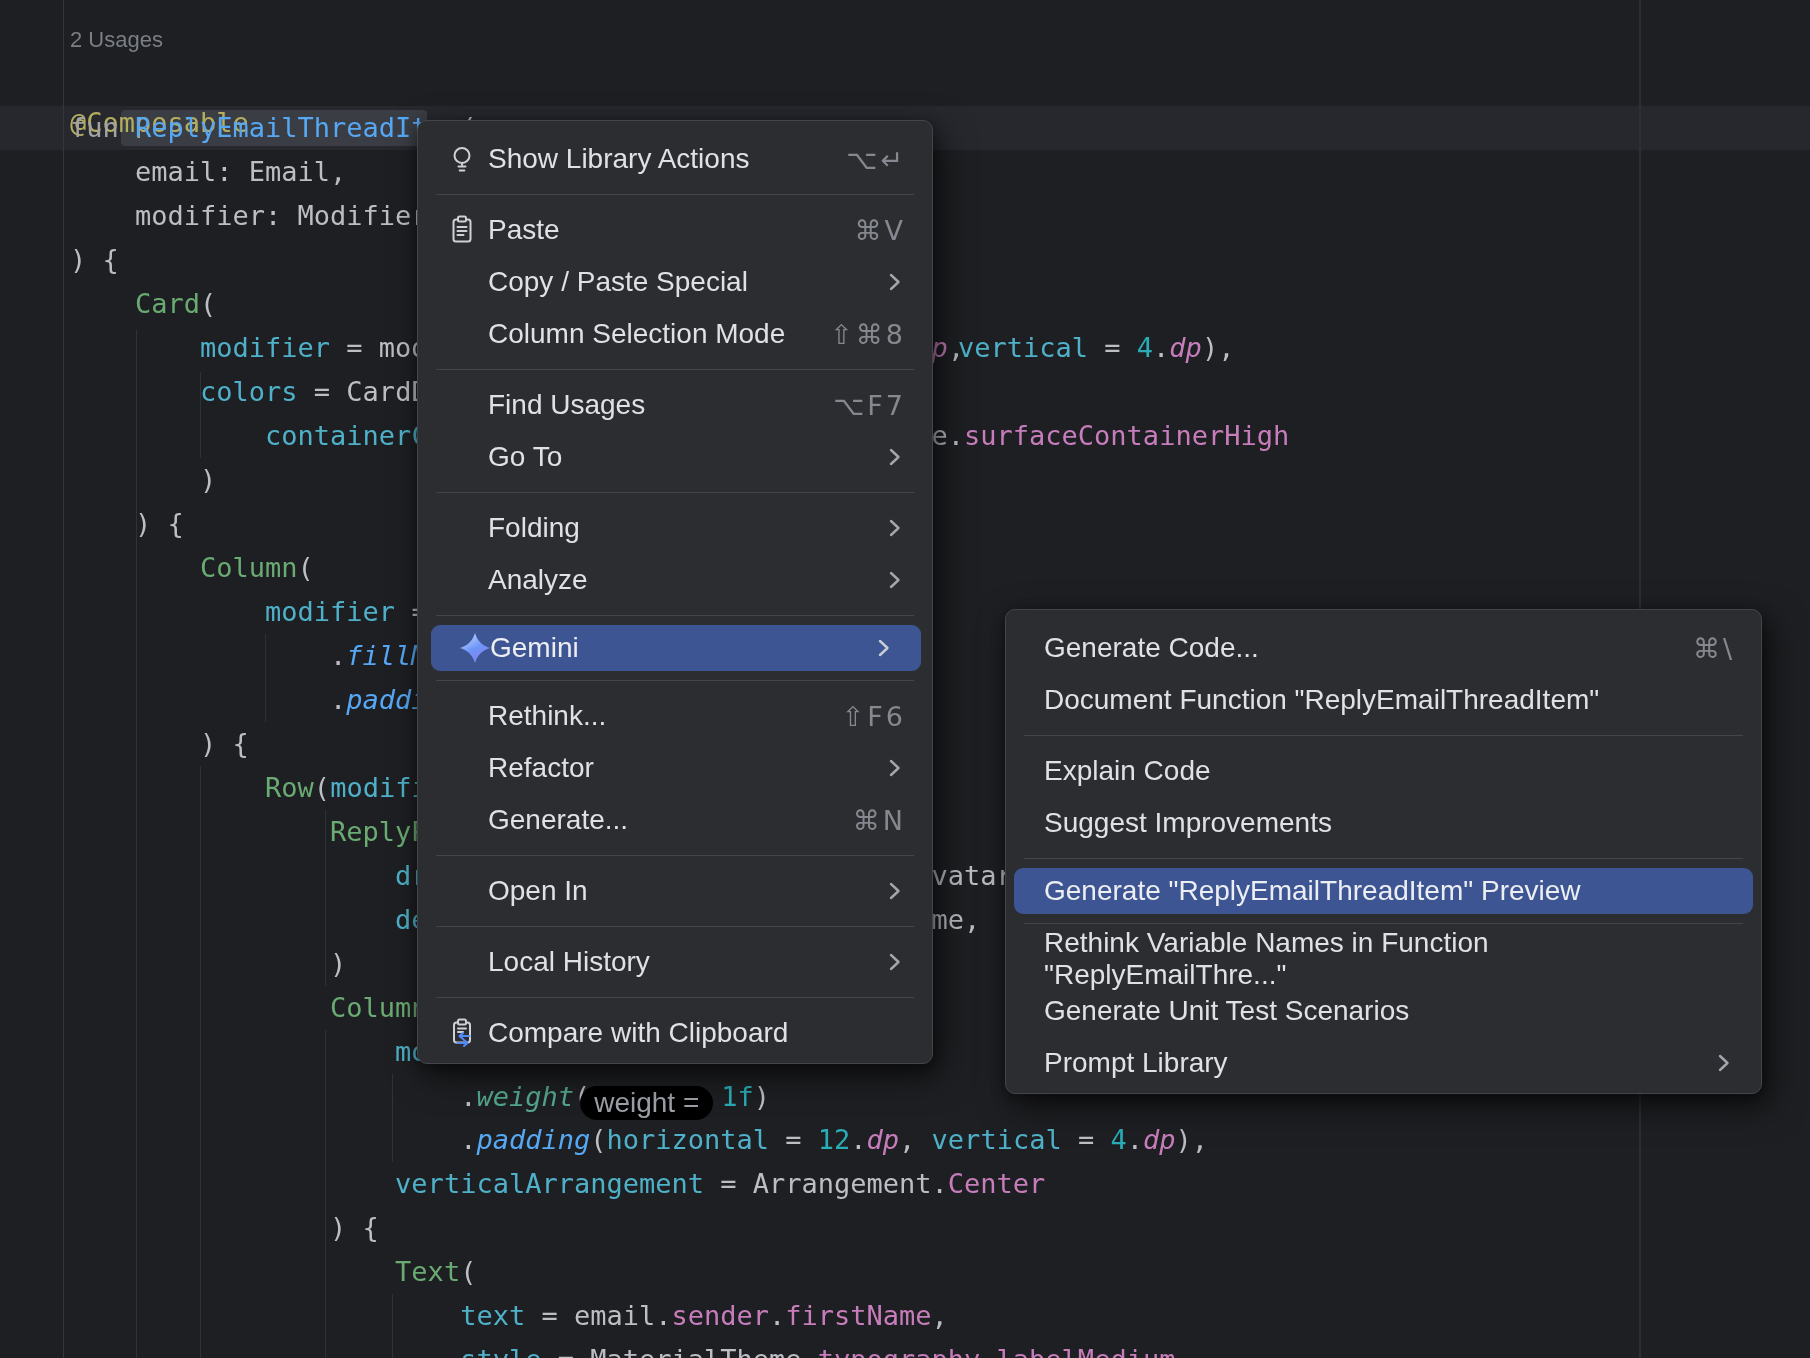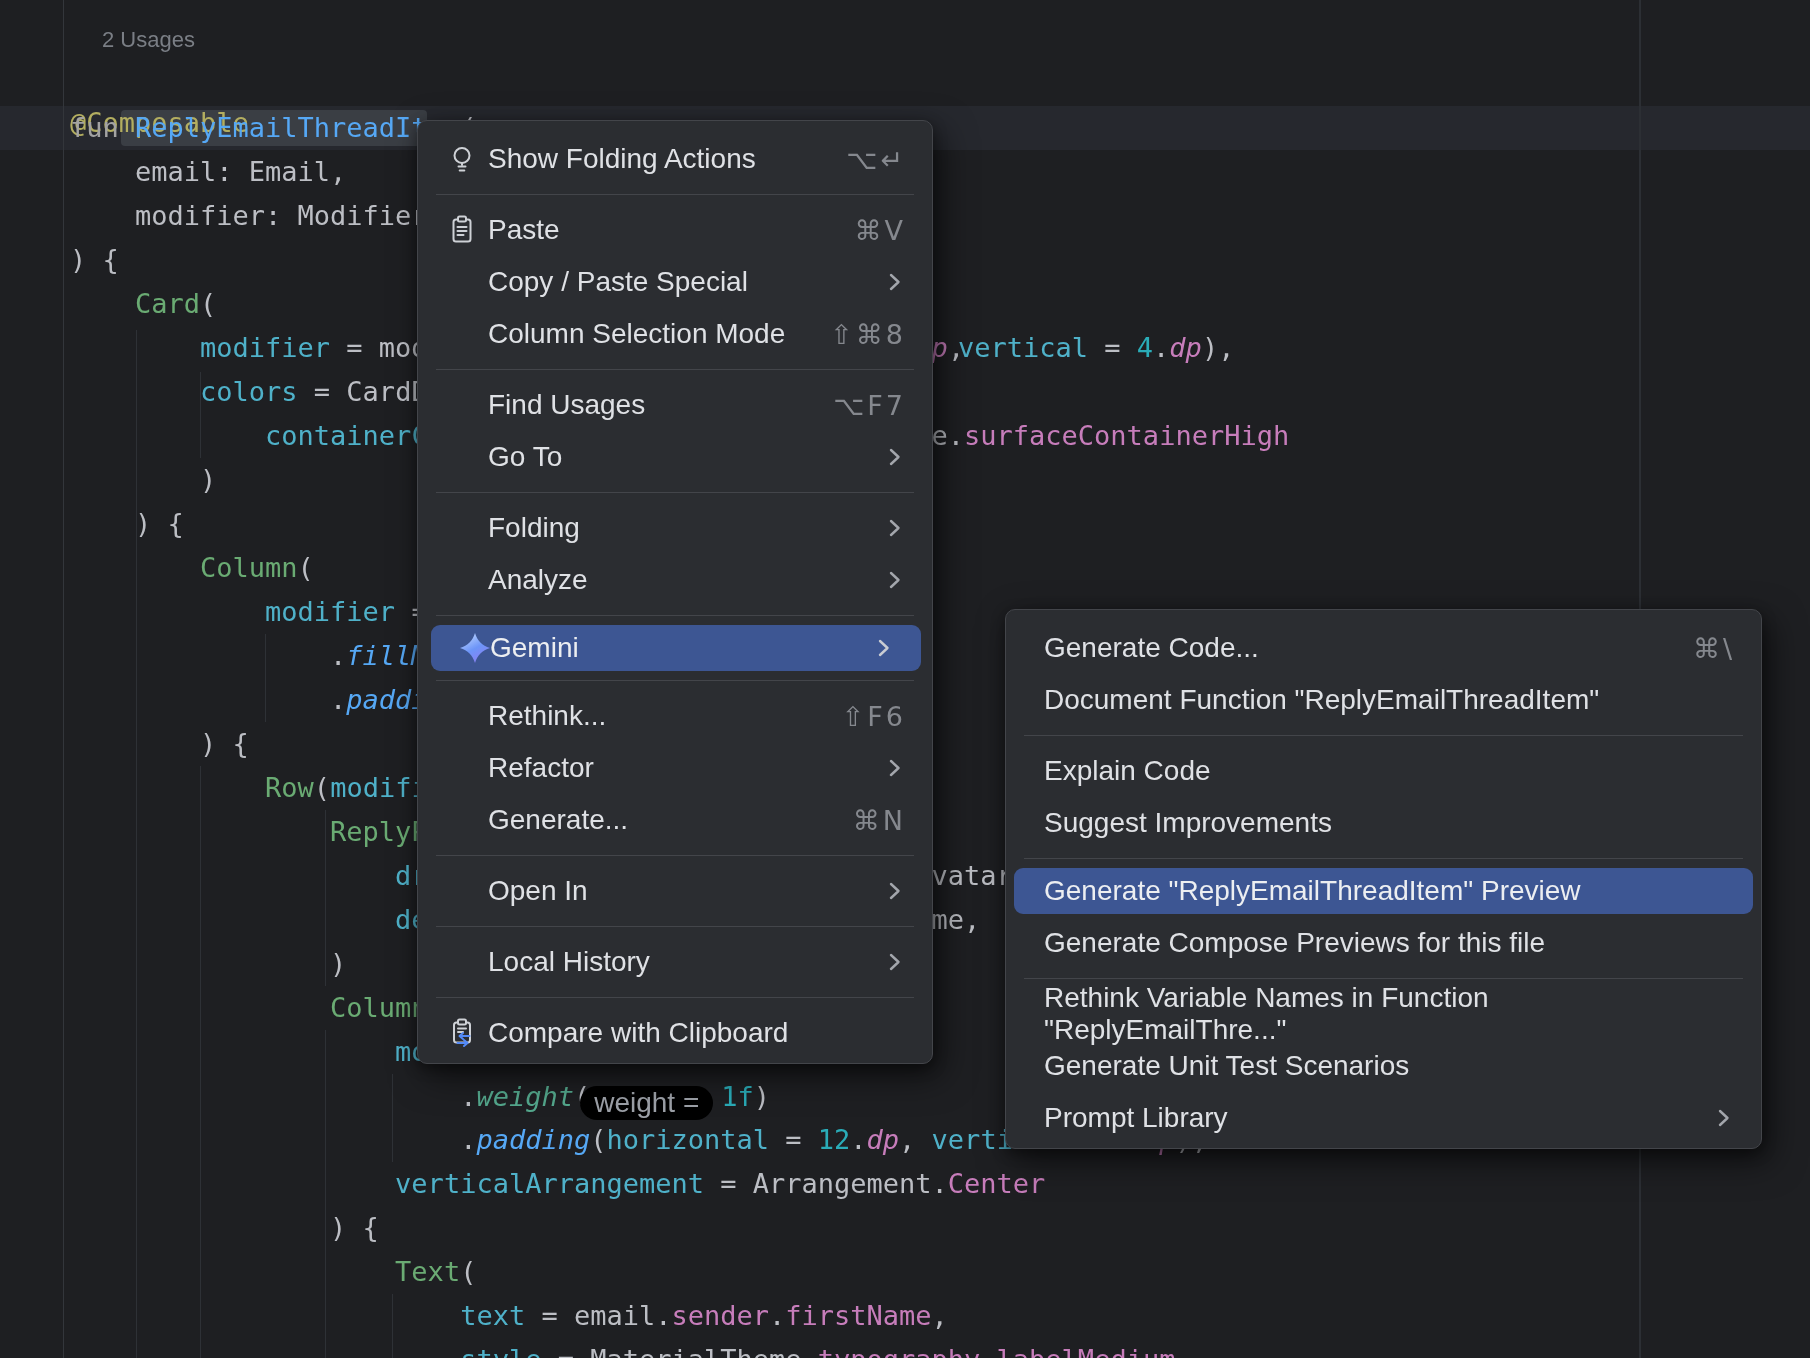--- a/index.html
+++ b/index.html
@@ -10,21 +10,21 @@
   
   #gutter-line{left:63px;top:0;width:1px;height:1358px;background:#33363b;}
   #wrap-guide{left:1639px;top:0;width:2px;height:1358px;background:#2c2f34;}
   #line-highlight{left:0;top:106px;width:1810px;height:44px;background:#26282e;}
   #ident-highlight{left:121px;top:110px;width:306px;height:36px;background:#3a3e44;border-radius:4px;}
   .indent-guide{width:1px;background:#2e3136;}
 
   
   .code-line{position:absolute;left:70px;height:44px;line-height:44px;white-space:pre;
              font-family:"DejaVu Sans Mono",monospace;font-size:27px;color:#bcbec4;}
-  .code-line.inlay{font-family:"Liberation Sans",sans-serif;font-size:22px;color:#7a7e85;margin-left:32px;}
+  .code-line.inlay{font-family:"Liberation Sans",sans-serif;font-size:22px;color:#7a7e85;}
   .c-plain{color:#bcbec4;}
   .c-kw{color:#a3a3a3;}
   .c-fn{color:#56a8f5;}
   .c-ann{color:#b3ae60;}
   .c-comp{color:#6aab73;}
   .c-param{color:#4fb1c9;}
   .c-num{color:#2aacb8;}
   .c-prop{color:#c77dbb;}
   .c-propi{color:#c77dbb;font-style:italic;}
   .c-ext{color:#56a8f5;font-style:italic;}
@@ -111,21 +111,21 @@
   <div class="menu" id="context-menu">
       <div class="mi">
         <span class="icon">
           <svg width="34" height="34" viewBox="0 0 34 34" fill="none" stroke="#ced1d6" stroke-width="2" stroke-linecap="round">
             <circle cx="17" cy="13.5" r="7.5"></circle>
             <path d="M13.5 24.5h7"></path>
             <path d="M14.7 28.5h4.6"></path>
             <path d="M17 21v2"></path>
           </svg>
         </span>
-        <span class="label">Show Folding Actions</span>
+        <span class="label">Show Library Actions</span>
         <span class="shortcut">⌥↵</span>
       </div>
       <div class="sep"></div>
       <div class="mi">
         <span class="icon">
           <svg width="34" height="34" viewBox="0 0 34 34" fill="none" stroke="#ced1d6" stroke-width="2" stroke-linecap="round">
             <rect x="8.5" y="6.5" width="17" height="22" rx="2.5"></rect>
             <rect x="13" y="3.5" width="8" height="5" rx="1.5" fill="#2b2d31"></rect>
             <path d="M12.5 14h9"></path>
             <path d="M12.5 18h9"></path>
@@ -265,23 +265,20 @@
       <div class="mi">
         <span class="label">Explain Code</span>
       </div>
       <div class="mi">
         <span class="label">Suggest Improvements</span>
       </div>
       <div class="sep"></div>
       <div class="mi sel">
         <span class="label">Generate "ReplyEmailThreadItem" Preview</span>
       </div>
-      <div class="mi">
-        <span class="label">Generate Compose Previews for this file</span>
-      </div>
       <div class="sep"></div>
       <div class="mi">
         <span class="label">Rethink Variable Names in Function "ReplyEmailThre..."</span>
       </div>
       <div class="mi">
         <span class="label">Generate Unit Test Scenarios</span>
       </div>
       <div class="mi">
         <span class="label">Prompt Library</span>
         <span class="chev">

